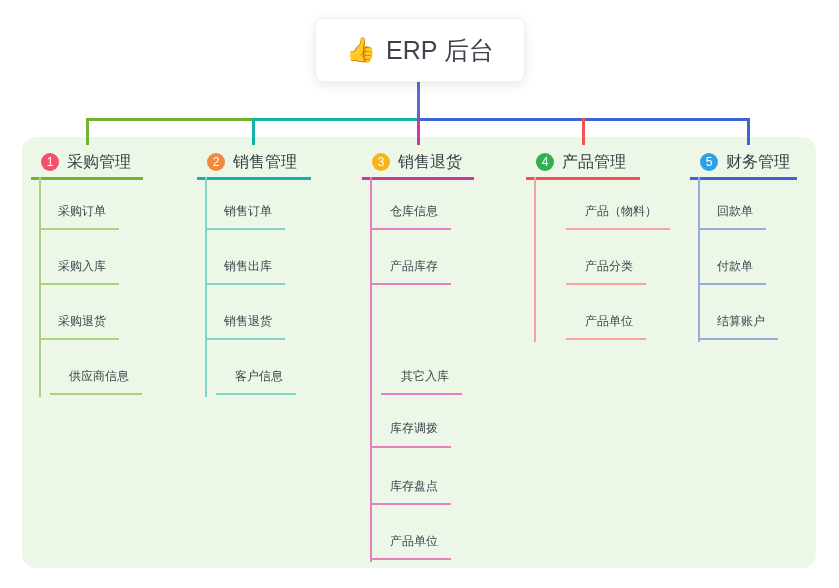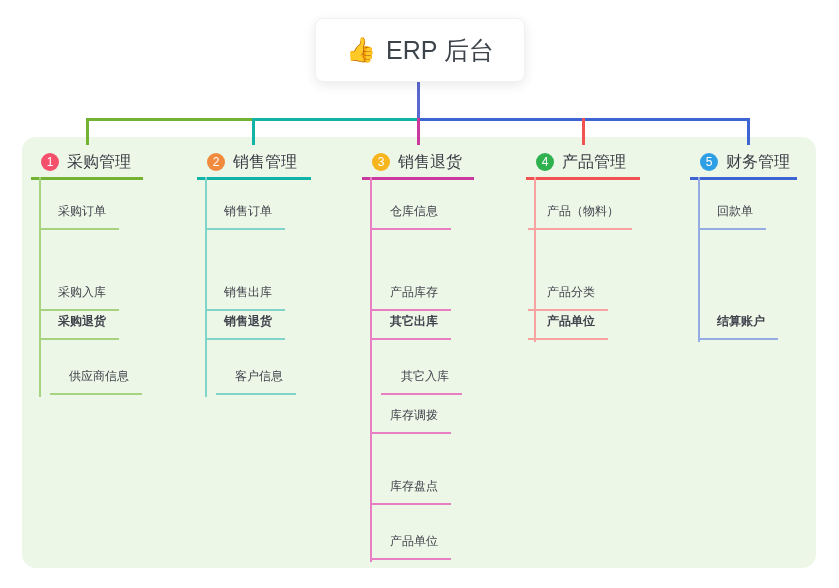--- a/index.html
+++ b/index.html
@@ -64,24 +64,24 @@
   
   .child{
     position:absolute;white-space:nowrap;
     font-size:12px;color:#3e434b;
     padding:0 13px 8px 19px;border-bottom:2px solid;
     line-height:18px;
   }
   .child.c1{border-color:#a8d37e;left:39px;}
   .child.c2{border-color:#7fd5ca;left:205px;}
   .child.c3{border-color:#e87fc2;left:370px;padding-left:20px;}
-  .child.c4{border-color:#f6a3a2;left:528px;}
+  .child.c4{border-color:#f6a3a2;left:566px;}
   .child.c5{border-color:#95abe4;left:698px;}
-  .t0{top:202px;} .t1{top:257px;margin-top:26px;} .t2{top:312px;font-weight:bold;} .t3{top:367px;margin-left:11px;}
-  .t4{top:406px;} .t5{top:477px;text-align:right;} .t6{top:532px;}
+  .t0{top:202px;} .t1{top:257px;} .t2{top:312px;} .t3{top:367px;margin-left:11px;}
+  .t4{top:420px;font-family:Liberation Mono, monospace;} .t5{top:477px;text-align:right;} .t6{top:532px;}
 </style>
 </head>
 <body>
 
 <div class="abs" style="left:0;top:0;width:839px;height:588px;">
 
   <div class="abs panel"></div>
 
   <div class="line root-drop"></div>
   <div class="line bus bus-green"></div>
@@ -118,36 +118,36 @@
   <div class="child c2 t2">销售退货</div>
   <div class="child c2 t3">客户信息</div>
 
   <div class="bhead b3">
     <span class="badge">3</span>
     <span>销售退货</span>
   </div>
   <div class="vline c3"></div>
   <div class="child c3 t0">仓库信息</div>
   <div class="child c3 t1">产品库存</div>
-  <div class="child c3 t2">其它出库</div>
   <div class="child c3 t3">其它入库</div>
   <div class="child c3 t4">库存调拨</div>
   <div class="child c3 t5">库存盘点</div>
   <div class="child c3 t6">产品单位</div>
 
   <div class="bhead b4">
     <span class="badge">4</span>
     <span>产品管理</span>
   </div>
   <div class="vline c4"></div>
   <div class="child c4 t0">产品（物料）</div>
   <div class="child c4 t1">产品分类</div>
   <div class="child c4 t2">产品单位</div>
 
   <div class="bhead b5">
     <span class="badge">5</span>
     <span>财务管理</span>
   </div>
   <div class="vline c5"></div>
   <div class="child c5 t0">回款单</div>
+  <div class="child c5 t1">付款单</div>
   <div class="child c5 t2">结算账户</div>
 
 </div>
 
 </body></html>

